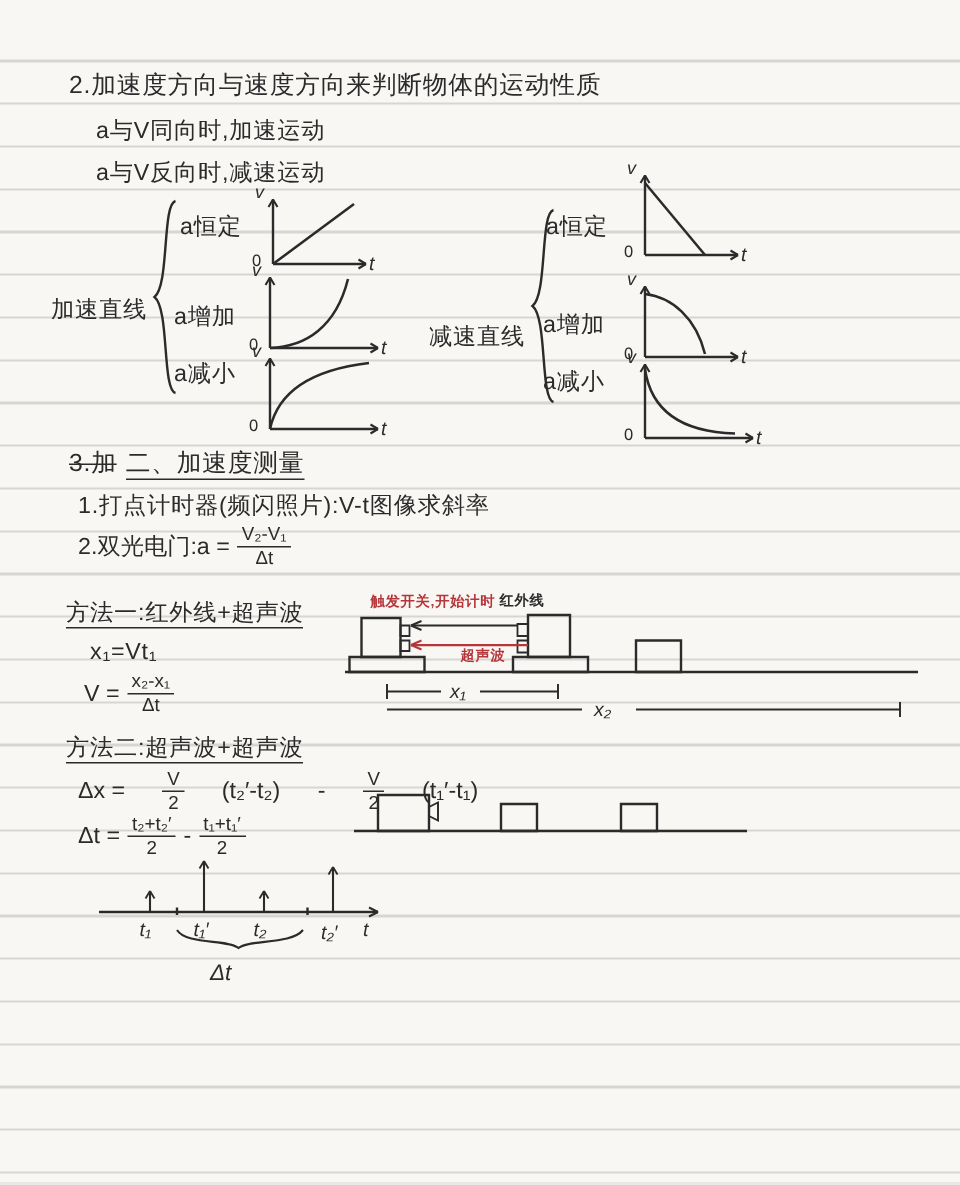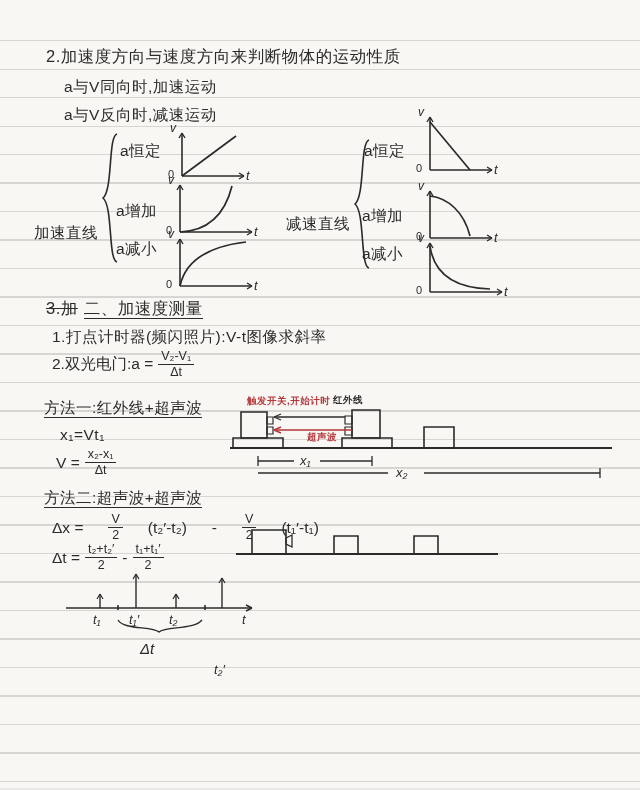--- a/index.html
+++ b/index.html
@@ -37,21 +37,21 @@
 </head>
 <body>
 
 <div class="page">
   <div class="ruling"></div>
 
   <div class="hw fs17" style="left:46px;top:46px;">2.加速度方向与速度方向来判断物体的运动性质</div>
   <div class="hw fs16" style="left:64px;top:105px;">a与V反向时,减速运动</div>
   <div class="hw fs16" style="left:64px;top:77px;">a与V同向时,加速运动</div>
 
-  <div class="hw fs16" style="left:34px;top:196px;margin-top:27px;">加速直线</div>
+  <div class="hw fs16" style="left:34px;top:196px;">加速直线</div>
   <svg class="brace" style="left:100px;top:132px;" width="20" height="132" viewBox="0 0 20 132">
     <path d="M17,2 C8,4 13,58 3,66 C13,74 8,128 17,130" fill="none" stroke="#2b2b2b" stroke-width="1.6"></path>
   </svg>
   <div class="hw fs16" style="left:120px;top:141px;">a恒定</div>
   <div class="hw fs16" style="left:116px;top:201px;">a增加</div>
   <div class="hw fs16" style="left:116px;top:239px;">a减小</div>
 
   <div class="graph" style="left:174px;top:128px;">
     <svg width="78" height="52" viewBox="0 0 78 52">
       <line x1="8" y1="48" x2="8" y2="5" stroke="#2b2b2b" stroke-width="1.6"></line>
@@ -243,16 +243,16 @@
     <line x1="114" y1="42" x2="114" y2="28" stroke="#2b2b2b" stroke-width="1.4"></line>
     <path d="M114,28 l-3,5 M114,28 l3,5" stroke="#2b2b2b" stroke-width="1.2" fill="none"></path>
     <line x1="143" y1="39" x2="143" y2="44" stroke="#2b2b2b" stroke-width="1.6"></line>
     <line x1="160" y1="42" x2="160" y2="12" stroke="#2b2b2b" stroke-width="1.4"></line>
     <path d="M160,12 l-3,5 M160,12 l3,5" stroke="#2b2b2b" stroke-width="1.2" fill="none"></path>
     <path d="M56,54 C62,64 90,60 97,66 C104,60 132,64 140,54" fill="none" stroke="#2b2b2b" stroke-width="1.4"></path>
   </svg>
   <span class="lbl" style="left:93px;top:612px;">t₁</span>
   <span class="lbl" style="left:129px;top:612px;">t₁′</span>
   <span class="lbl" style="left:169px;top:612px;">t₂</span>
-  <span class="lbl" style="left:214px;top:614px;margin-top:48px;">t₂′</span>
+  <span class="lbl" style="left:214px;top:614px;">t₂′</span>
   <span class="lbl" style="left:242px;top:612px;">t</span>
   <span class="lbl" style="left:140px;top:640px;font-size:15px;">Δt</span>
 </div>
 
 </body></html>

